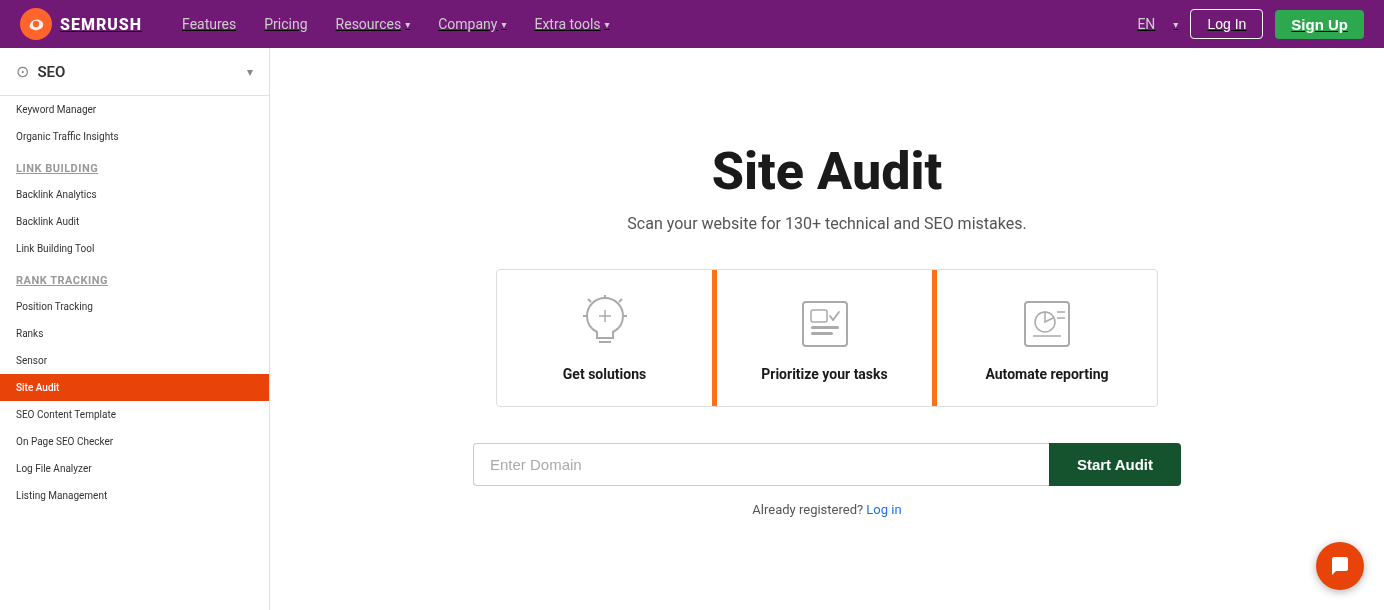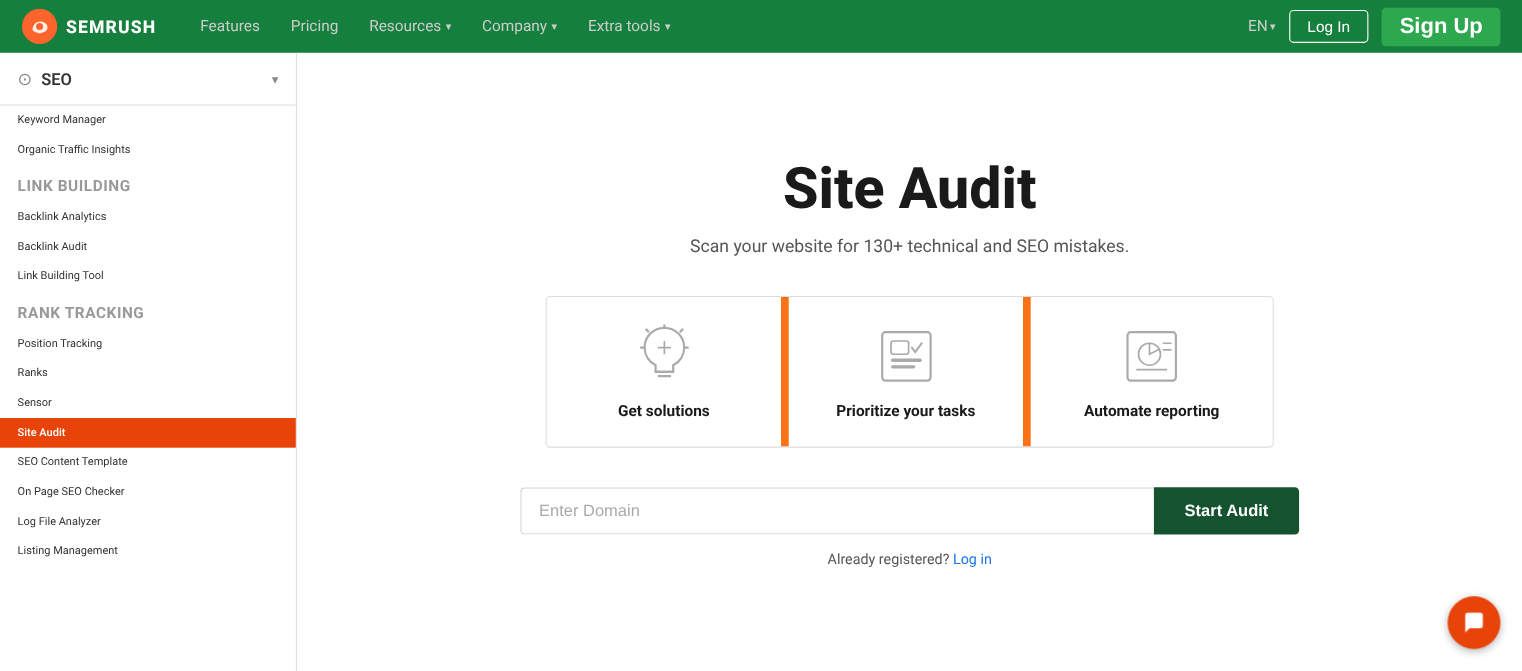--- a/index.html
+++ b/index.html
@@ -1,26 +1,27 @@
 <!DOCTYPE html>
 <html><head>
   <meta charset="utf-8">
   <style>
     * { box-sizing: border-box; margin: 0; padding: 0; }
     body { font-family: -apple-system, BlinkMacSystemFont, 'Segoe UI', Roboto, Arial, sans-serif; height: 610px; overflow: hidden; display: flex; flex-direction: column; }
 
     
     .top-nav {
-      background: #15803d;
+      background: #701a75;
       height: 48px;
       display: flex;
       align-items: center;
       padding: 0 20px;
       flex-shrink: 0;
       gap: 8px;
+      text-decoration: underline;
     }
     .logo-area {
       display: flex;
       align-items: center;
       gap: 8px;
       margin-right: 20px;
     }
     .logo-icon {
       width: 32px;
       height: 32px;
@@ -46,38 +47,38 @@
       display: flex;
       align-items: center;
       gap: 12px;
     }
     .lang-btn {
       color: #ccc;
       font-size: 14px;
       cursor: pointer;
       display: flex;
       align-items: center;
-      gap: 2px;
+      gap: 18px;
     }
     .login-btn {
       border: 1px solid #fff;
       color: #fff;
       background: transparent;
       padding: 6px 16px;
       border-radius: 4px;
       font-size: 14px;
       cursor: pointer;
     }
     .signup-btn {
       background: #2ea84e;
       color: #fff;
       border: none;
       padding: 6px 16px;
       border-radius: 4px;
-      font-size: 20px;
+      font-size: 15px;
       cursor: pointer;
       font-weight: 600;
     }
 
     
     .main-layout {
       display: flex;
       flex: 1;
       overflow: hidden;
     }
@@ -110,26 +111,27 @@
     .sidebar-header-title {
       font-size: 15px;
       font-weight: 600;
       color: #333;
     }
     .sidebar-chevron {
       color: #888;
       font-size: 12px;
     }
     .sidebar-section-label {
-      font-size: 14px;
+      font-size: 11px;
       font-weight: 700;
       color: #999;
       text-transform: uppercase;
       letter-spacing: 0.5px;
       padding: 12px 16px 6px;
+      text-decoration: underline;
     }
     .sidebar-item {
       display: flex;
       align-items: center;
       padding: 8px 16px;
       font-size: 10px;
       color: #333;
       cursor: pointer;
       text-decoration: none;
     }
@@ -171,21 +173,21 @@
       border: 1px solid #ddd;
       border-radius: 4px;
       margin-bottom: 36px;
       overflow: hidden;
     }
     .feature-card {
       display: flex;
       flex-direction: column;
       align-items: center;
       padding: 24px 40px;
-      border-right: 7px solid #f97316;
+      border-right: 5px solid #f97316;
       min-width: 220px;
     }
     .feature-card:last-child { border-right: none; }
     .feature-icon {
       width: 60px;
       height: 60px;
       margin-bottom: 12px;
       display: flex;
       align-items: center;
       justify-content: center;

